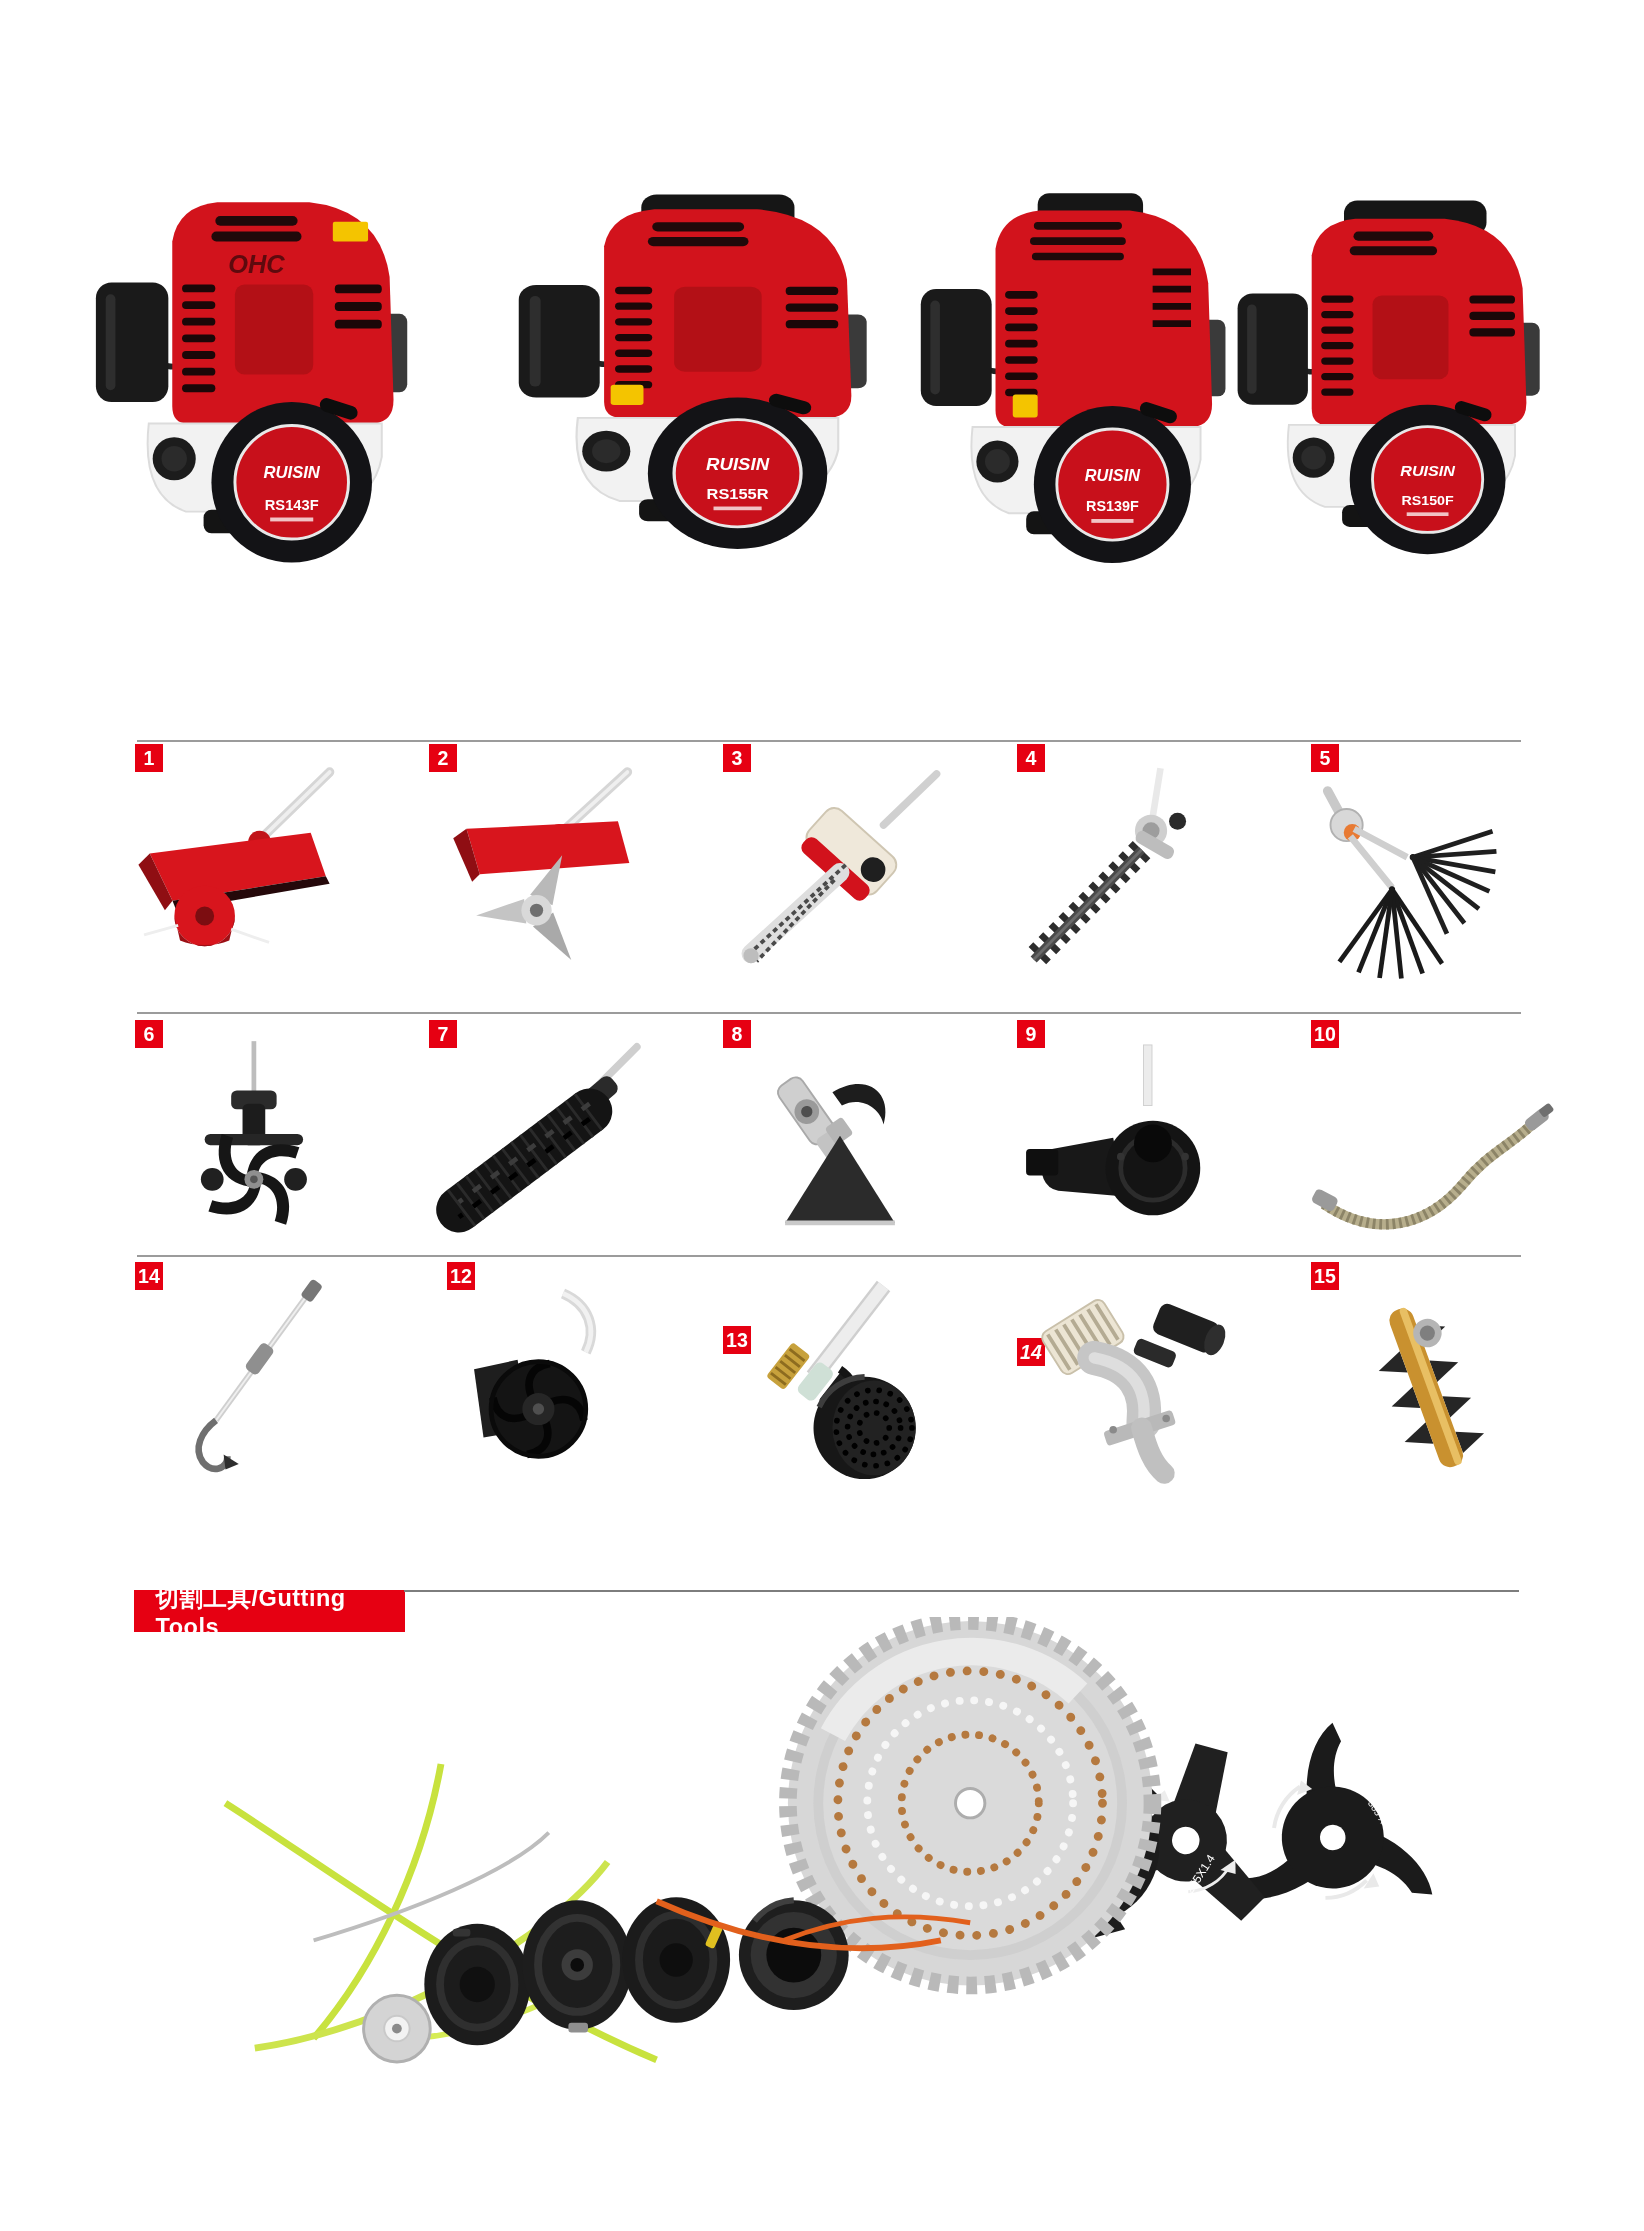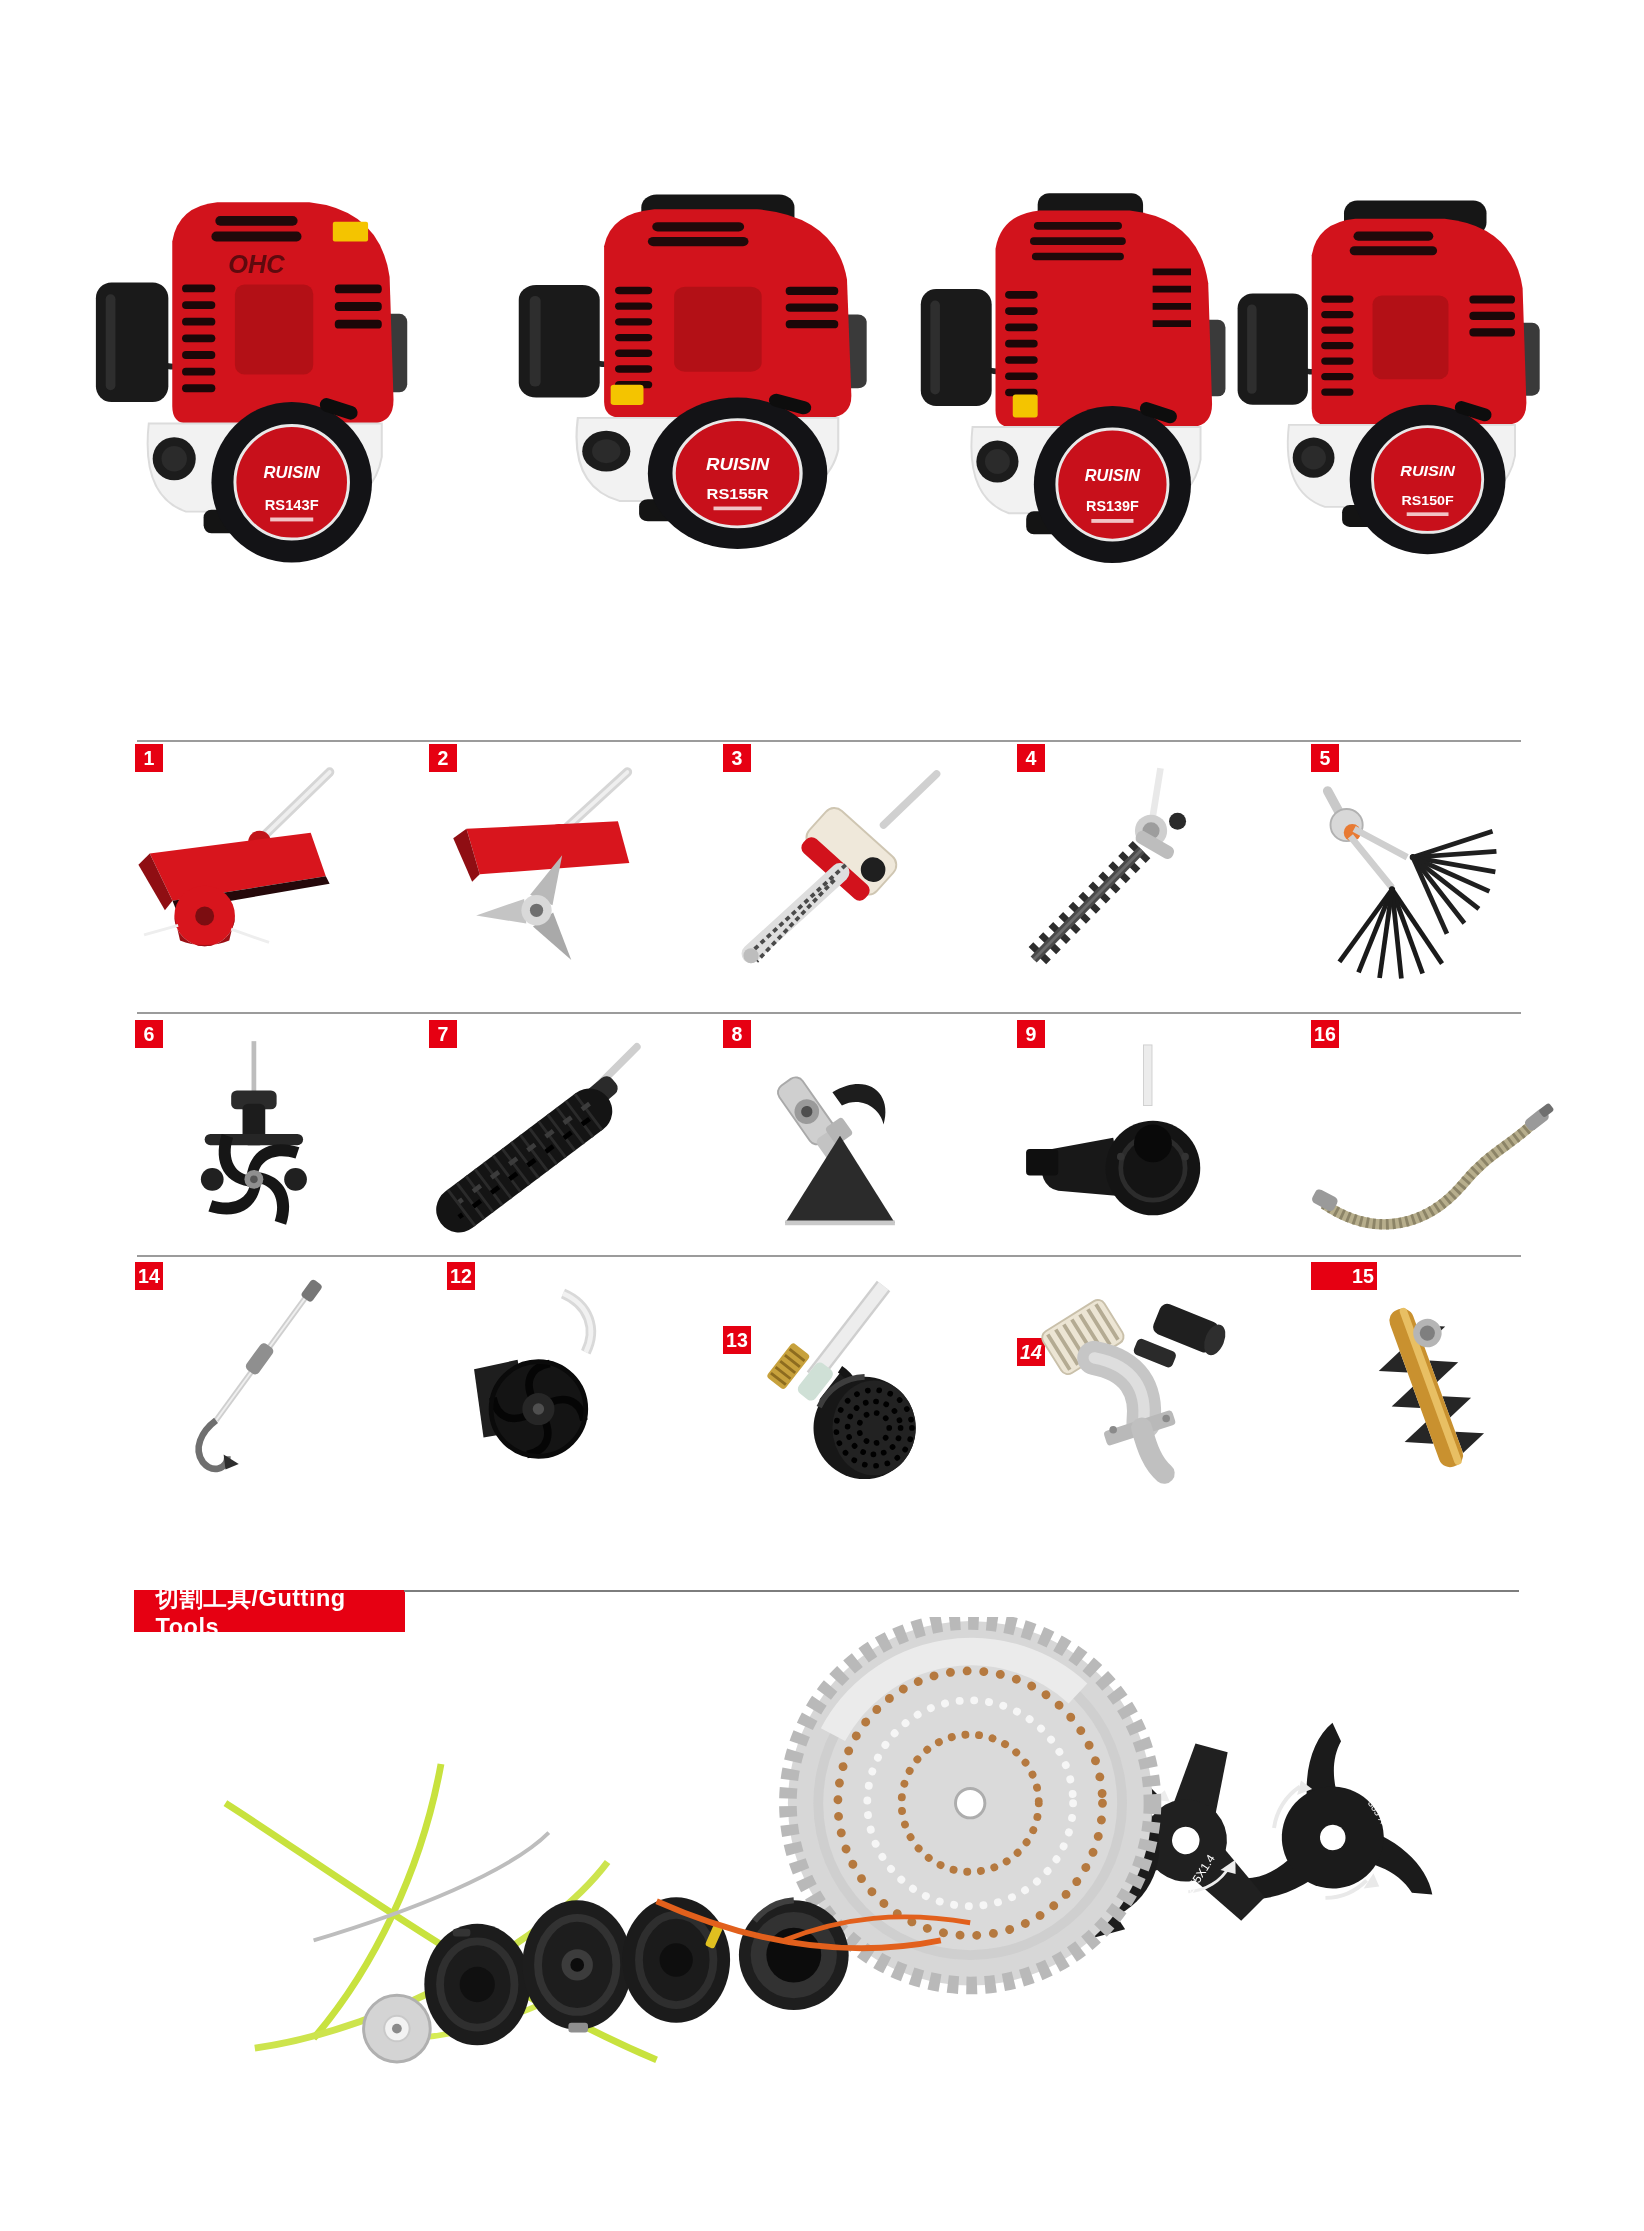--- a/index.html
+++ b/index.html
@@ -167,26 +167,26 @@
 
   <div class="badge" style="left:135px;top:744px;">1</div>
   <div class="badge" style="left:429px;top:744px;">2</div>
   <div class="badge" style="left:723px;top:744px;">3</div>
   <div class="badge" style="left:1017px;top:744px;">4</div>
   <div class="badge" style="left:1311px;top:744px;">5</div>
   <div class="badge" style="left:135px;top:1020px;">6</div>
   <div class="badge" style="left:429px;top:1020px;">7</div>
   <div class="badge" style="left:723px;top:1020px;">8</div>
   <div class="badge" style="left:1017px;top:1020px;">9</div>
-  <div class="badge" style="left:1311px;top:1020px;">16</div>
+  <div class="badge" style="left:1311px;top:1020px;">10</div>
   <div class="badge" style="left:135px;top:1262px;">14</div>
   <div class="badge" style="left:429px;top:1262px;margin-left:18px;">12</div>
   <div class="badge" style="left:723px;top:1326px;">13</div>
   <div class="badge" style="left:1017px;top:1338px;font-style:italic;">14</div>
-  <div class="badge" style="left:1311px;top:1262px;padding-left:38px;">15</div>
+  <div class="badge" style="left:1311px;top:1262px;">15</div>
 
   <div class="cell" style="left:110px;top:760px;">
     <svg viewBox="0 0 300 220">
       <line x1="232" y1="6" x2="158" y2="78" stroke="#d6d6d6" stroke-width="10" stroke-linecap="round"></line>
       <line x1="232" y1="6" x2="158" y2="78" stroke="#efefef" stroke-width="4" stroke-linecap="round"></line>
       <circle cx="158" cy="80" r="12" fill="#c11318"></circle>
       <path d="M42,92 L212,70 L228,116 L66,142 Z" fill="#d8151d"></path>
       <path d="M42,92 L66,142 L58,152 L30,104 Z" fill="#8f0e13"></path>
       <path d="M66,142 L228,116 L232,124 L70,152 Z" fill="#25080a"></path>
       <circle cx="100" cy="158" r="32" fill="#d8151d"></circle>

